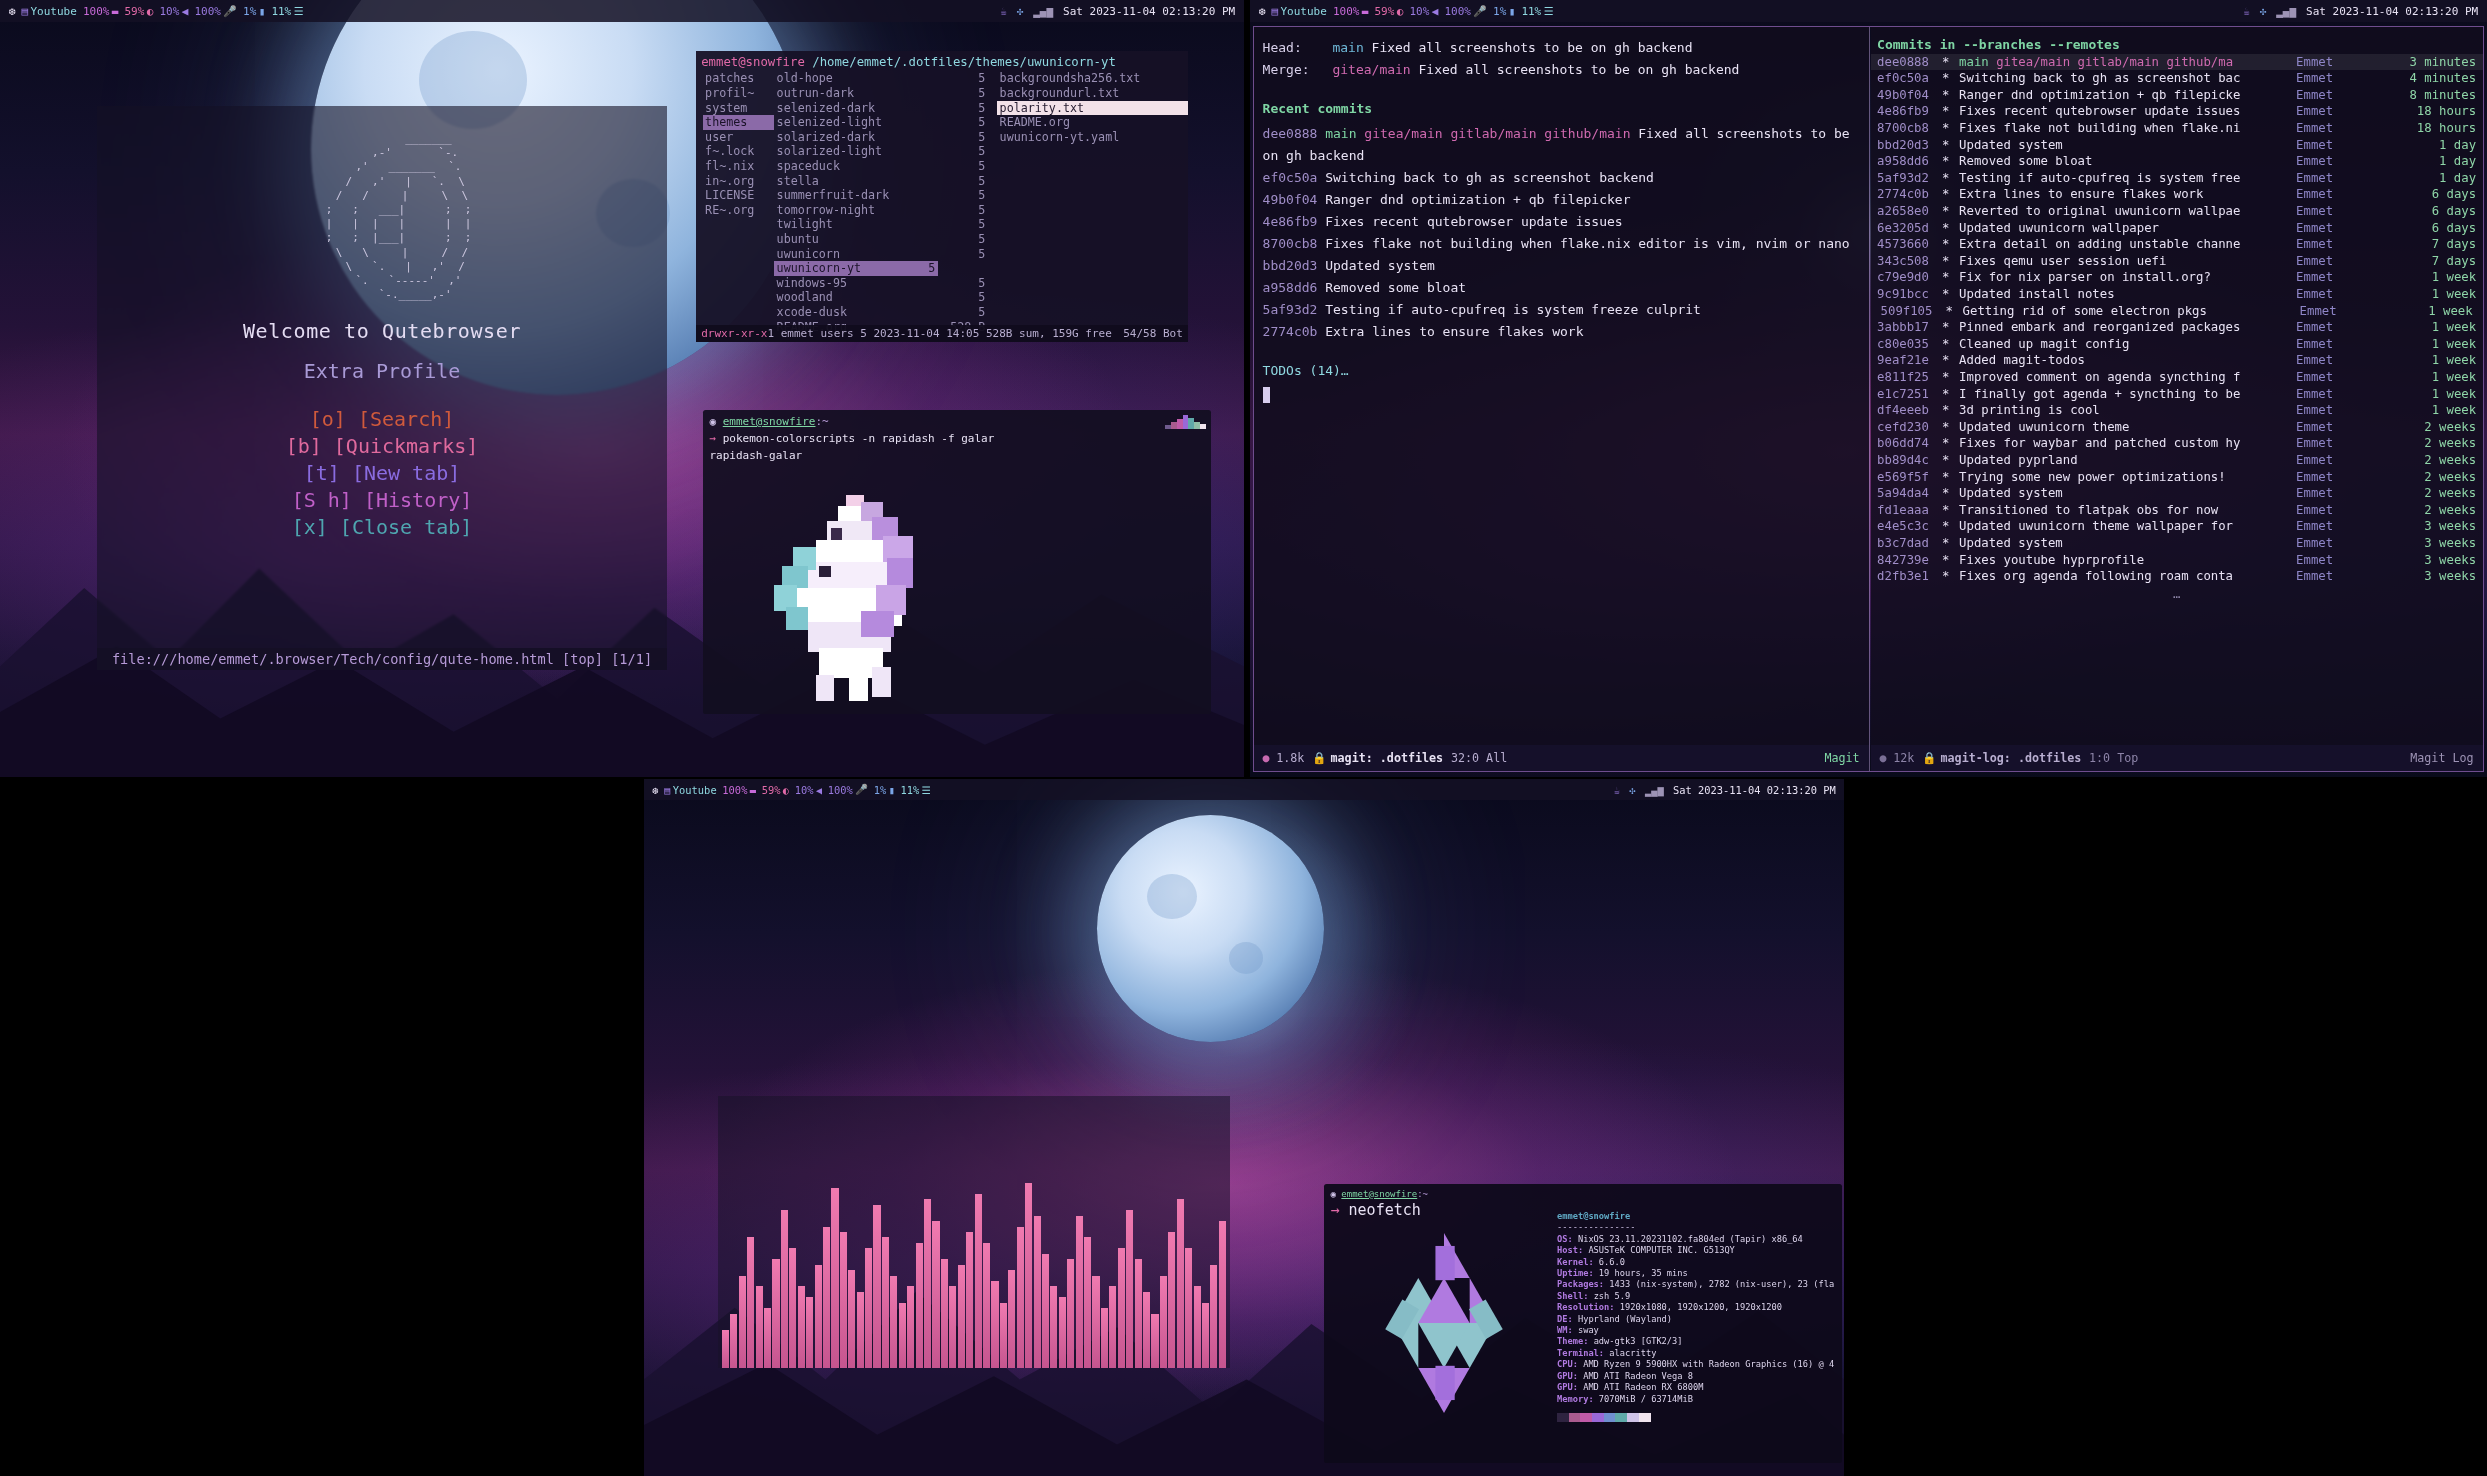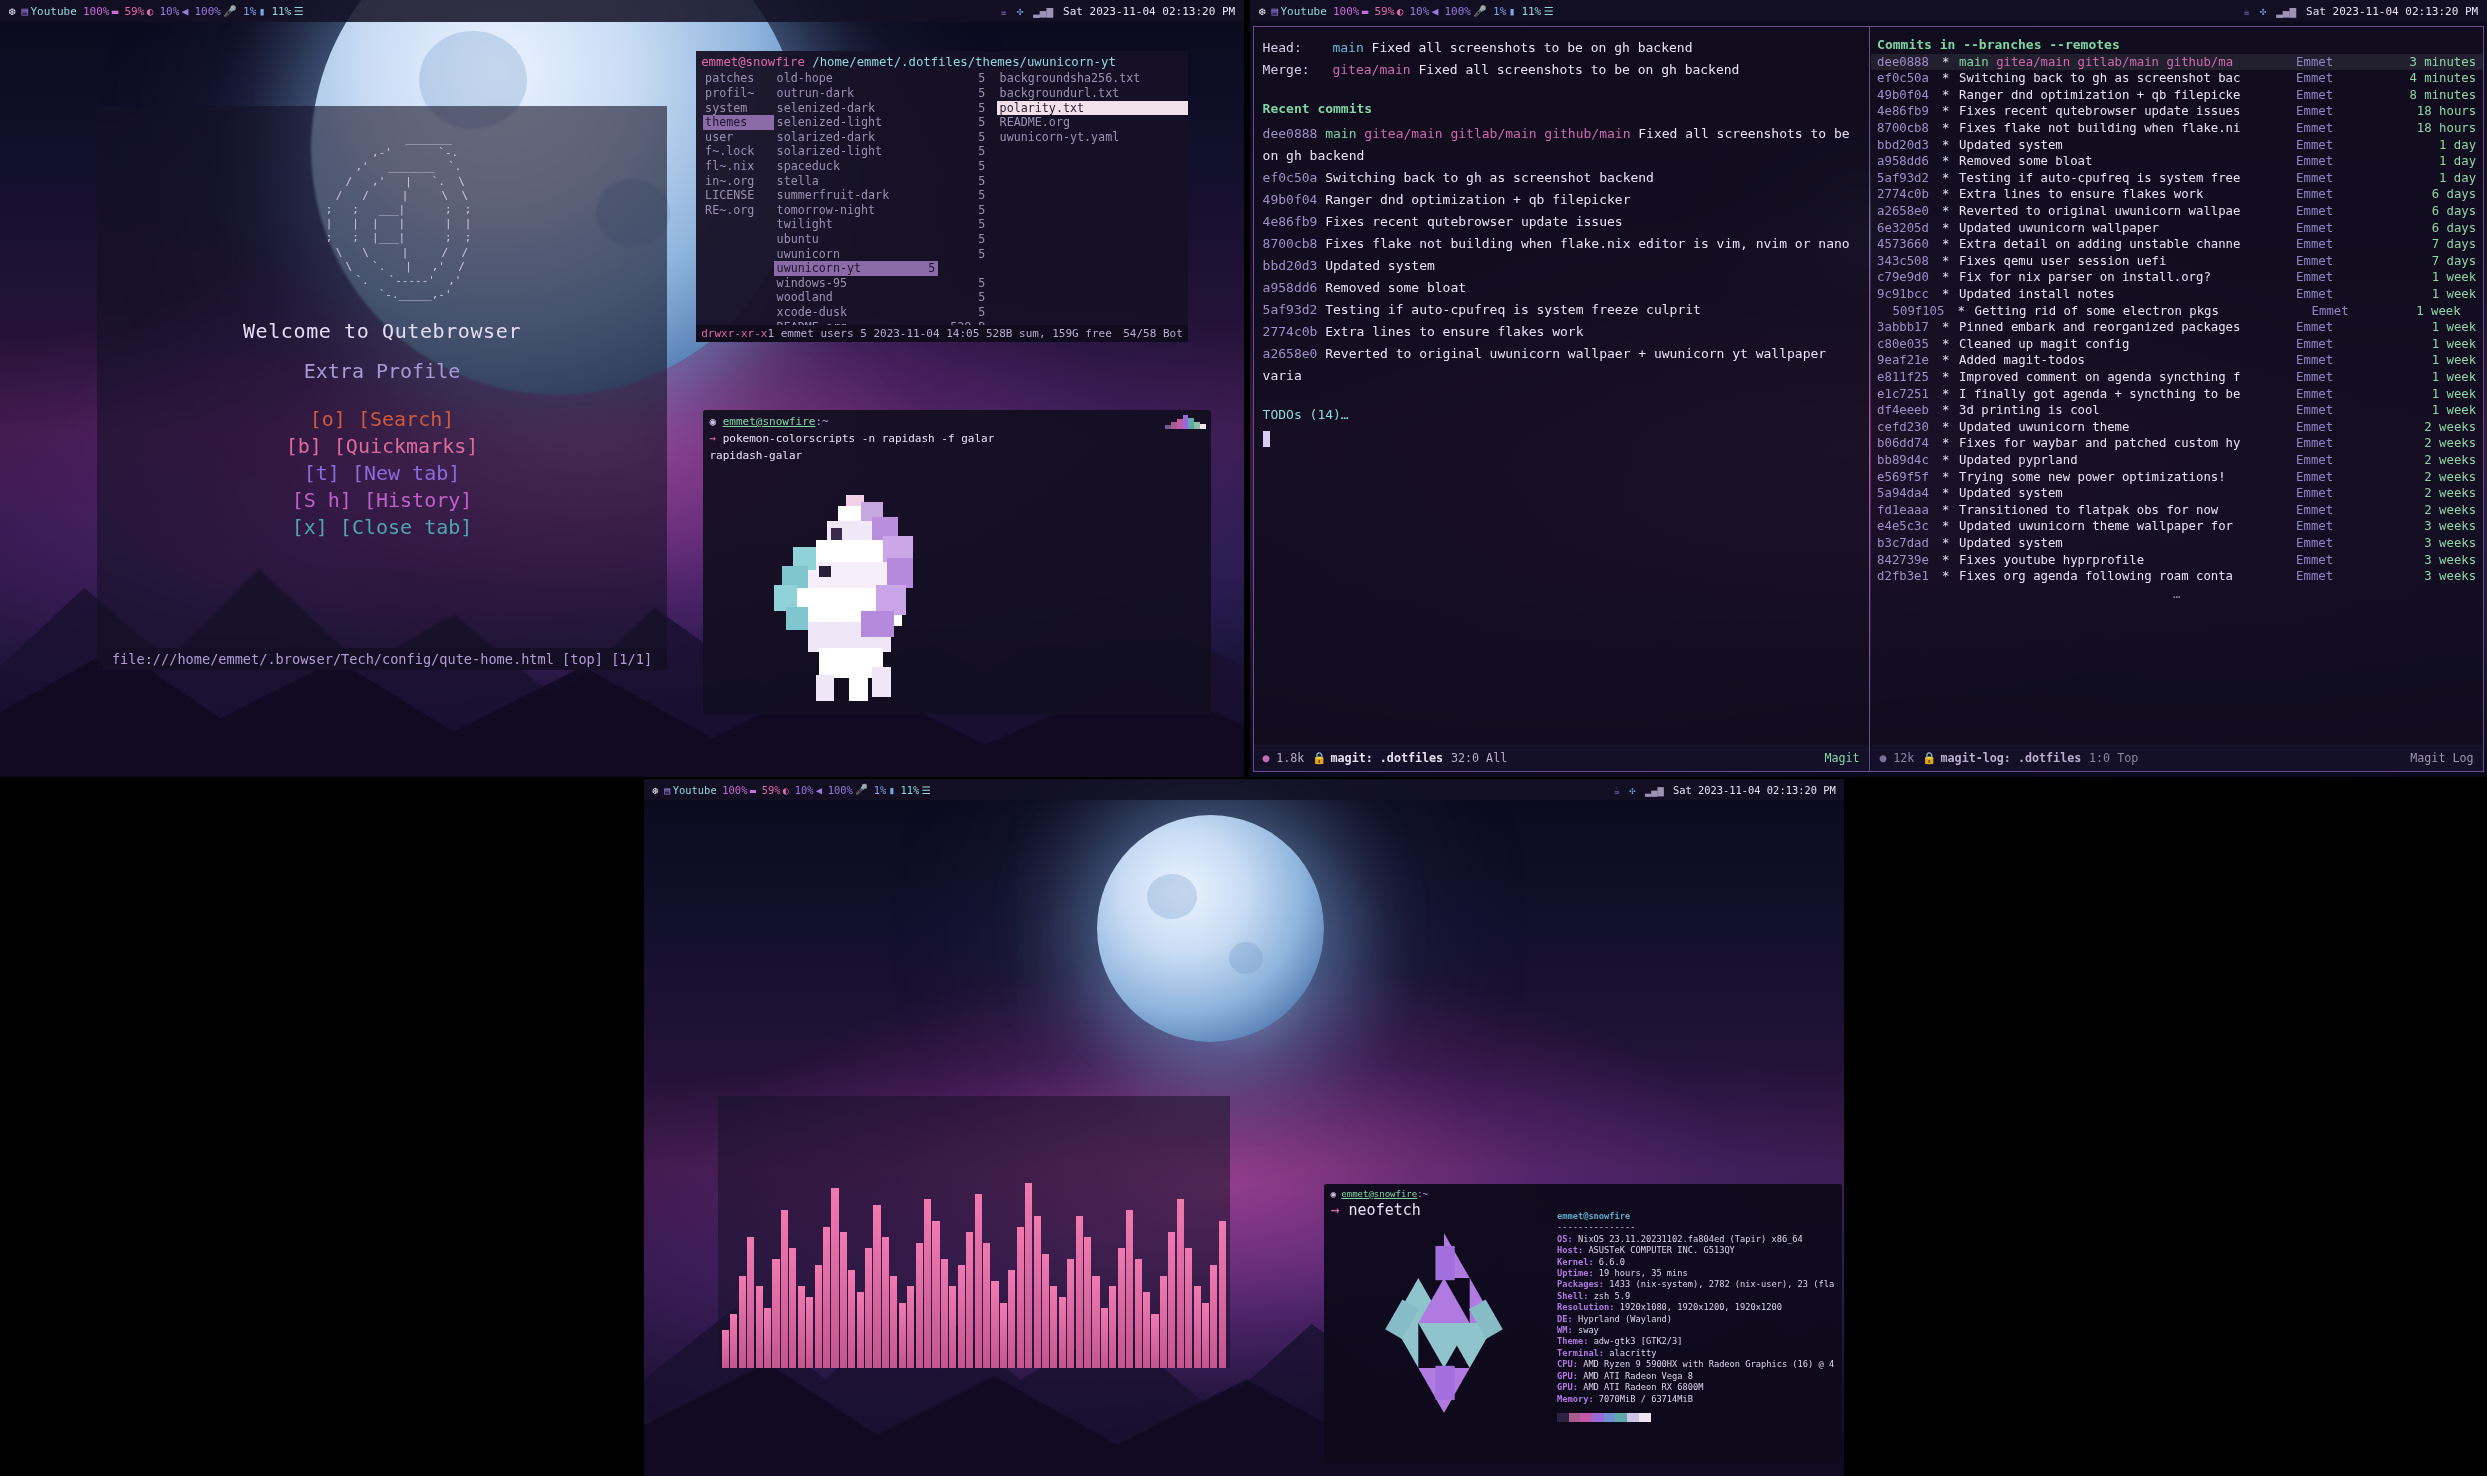--- a/index.html
+++ b/index.html
@@ -420,21 +420,20 @@
         <div id="magit-commits" style="margin-top:2.6px;">
             <div><span style="color: rgb(160, 142, 200);">dee0888 </span><span><span style="color:#7fd6a4">main</span> <span style="color:#d06ab0">gitea/main gitlab/main github/main</span> </span><span style="color: rgb(232, 226, 244);">Fixed all screenshots to be on gh backend</span></div>
             <div><span style="color: rgb(160, 142, 200);">ef0c50a </span><span style="color: rgb(232, 226, 244);">Switching back to gh as screenshot backend</span></div>
             <div><span style="color: rgb(160, 142, 200);">49b0f04 </span><span style="color: rgb(232, 226, 244);">Ranger dnd optimization + qb filepicker</span></div>
             <div><span style="color: rgb(160, 142, 200);">4e86fb9 </span><span style="color: rgb(232, 226, 244);">Fixes recent qutebrowser update issues</span></div>
             <div><span style="color: rgb(160, 142, 200);">8700cb8 </span><span style="color: rgb(232, 226, 244);">Fixes flake not building when flake.nix editor is vim, nvim or nano</span></div>
             <div><span style="color: rgb(160, 142, 200);">bbd20d3 </span><span style="color: rgb(232, 226, 244);">Updated system</span></div>
             <div><span style="color: rgb(160, 142, 200);">a958dd6 </span><span style="color: rgb(232, 226, 244);">Removed some bloat</span></div>
             <div><span style="color: rgb(160, 142, 200);">5af93d2 </span><span style="color: rgb(232, 226, 244);">Testing if auto-cpufreq is system freeze culprit</span></div>
             <div><span style="color: rgb(160, 142, 200);">2774c0b </span><span style="color: rgb(232, 226, 244);">Extra lines to ensure flakes work</span></div>
-            <div><span style="color: rgb(160, 142, 200);">a2658e0 </span><span style="color: rgb(232, 226, 244);">Reverted to original uwunicorn wallpaer + uwunicorn yt wallpaper varia</span></div>
           </div>
         <div style="height:17px;"></div>
         <div style="color:#8fd8e0;">TODOs (14)…</div>
         <div style="margin-top:5.2px;width:7.1px;height:15.5px;background:#d8cdee;"></div>
       </div>
       <div class="mg-modeline" style="height:26px;font-size:11.7px;padding:0 9px;">
         <span style="color:#c76ab0;margin-right:6.5px;">●</span>
         <span style="color:#b8aed0;margin-right:7.8px;">1.8k</span>
         <span style="color:#d0507f;margin-right:3.9px;">🔒</span>
         <span style="color:#e8e2f4;font-weight:bold;margin-right:7.8px;">magit: .dotfiles</span>
@@ -546,21 +545,21 @@
             <span style="color: rgb(143, 134, 200); width: 104px;">Emmet</span>
             <span style="color: rgb(143, 214, 168); margin-left: auto;">1 week</span>
           </div>
           <div style="display: flex; padding: 0px 6.5px; white-space: nowrap;">
             <span style="color: rgb(160, 142, 200); width: 65px;">9c91bcc</span>
             <span style="color: rgb(232, 226, 244); width: 17px;">*</span>
             <span style="overflow: hidden; width: 337px; display: inline-block; color: rgb(232, 226, 244);">Updated install notes</span>
             <span style="color: rgb(143, 134, 200); width: 104px;">Emmet</span>
             <span style="color: rgb(143, 214, 168); margin-left: auto;">1 week</span>
           </div>
-          <div style="display: flex; padding: 0px 22px; white-space: nowrap;">
+          <div style="display: flex; padding: 0px 10px; white-space: nowrap;">
             <span style="color: rgb(160, 142, 200); width: 65px;">509f105</span>
             <span style="color: rgb(232, 226, 244); width: 17px;">*</span>
             <span style="overflow: hidden; width: 337px; display: inline-block; color: rgb(232, 226, 244);">Getting rid of some electron pkgs</span>
             <span style="color: rgb(143, 134, 200); width: 104px;">Emmet</span>
             <span style="color: rgb(143, 214, 168); margin-left: auto;">1 week</span>
           </div>
           <div style="display: flex; padding: 0px 6.5px; white-space: nowrap;">
             <span style="color: rgb(160, 142, 200); width: 65px;">3abbb17</span>
             <span style="color: rgb(232, 226, 244); width: 17px;">*</span>
             <span style="overflow: hidden; width: 337px; display: inline-block; color: rgb(232, 226, 244);">Pinned embark and reorganized packages</span>

